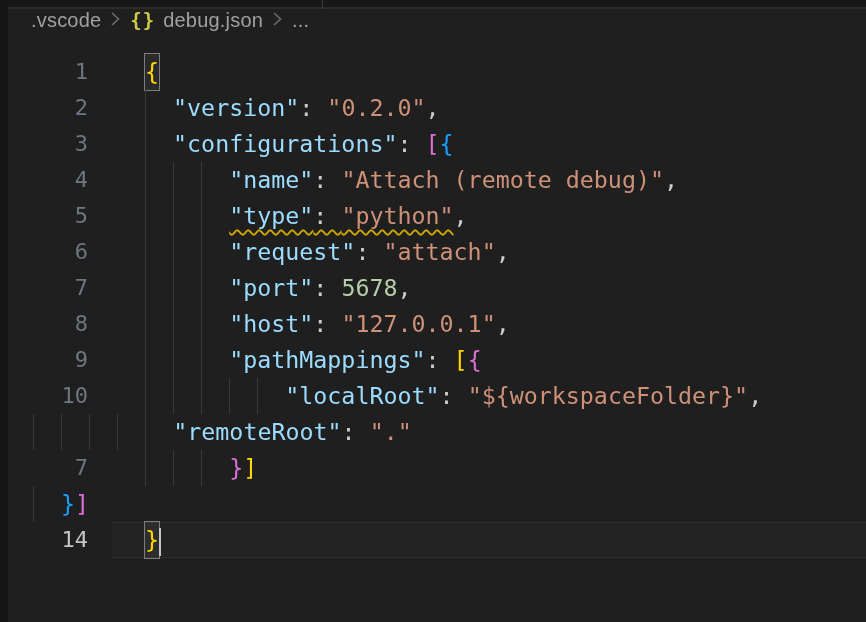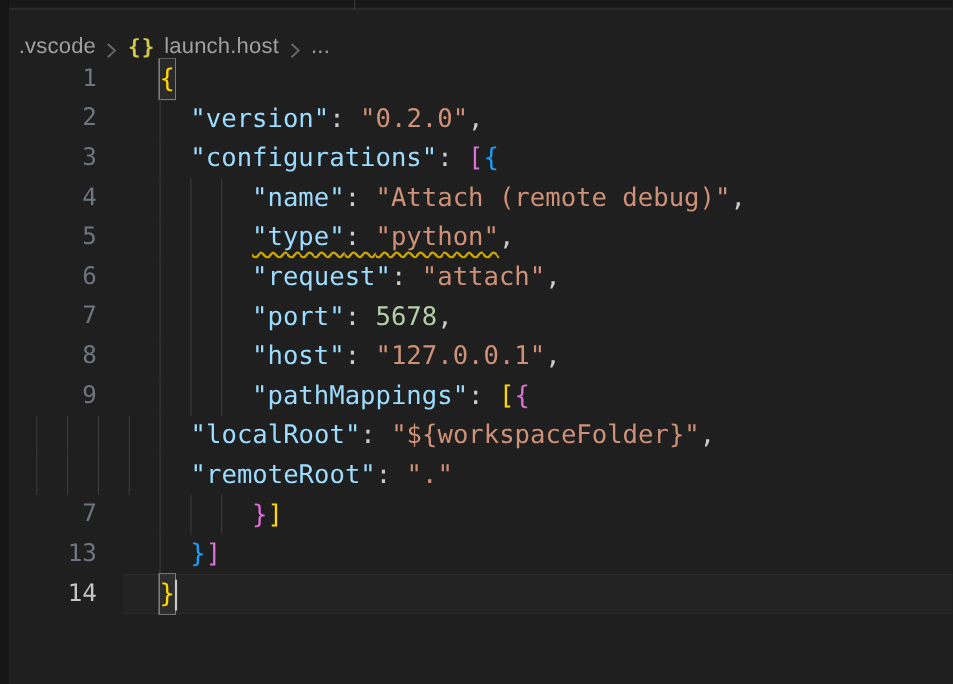--- a/index.html
+++ b/index.html
@@ -14,21 +14,21 @@
   }
   *{margin:0;padding:0;box-sizing:border-box;}
   html,body{width:866px;height:622px;overflow:hidden;}
   body{background:var(--bg);font-family:"Liberation Sans",sans-serif;position:relative;}
 
   .left-edge{position:absolute;left:0;top:0;width:8px;height:622px;background:var(--edge);z-index:9;}
 
   .tab-bar{height:9px;background:var(--tabbar);border-bottom:2px solid var(--tabbar-border);position:relative;}
   .tab-separator{position:absolute;left:322px;top:0;width:1px;height:9px;background:var(--tabsep);}
 
-  .breadcrumb{height:45px;display:flex;align-items:flex-end;padding-left:17px;background:var(--bg);}
+  .breadcrumb{height:45px;display:flex;align-items:flex-start;padding-left:31px;background:var(--bg);}
   .crumb{color:var(--crumb);font-size:20px;letter-spacing:.2px;white-space:pre;}
   .crumb-chevron{margin:2px 9px 0 9px;display:inline-flex;}
   .json-icon{color:var(--jsonicon);font-family:"DejaVu Sans Mono",monospace;font-size:19px;font-weight:700;margin-right:8px;letter-spacing:1px;}
 
   .code-area{position:relative;}
   .line{display:flex;height:36px;line-height:36px;font-family:"DejaVu Sans Mono",monospace;font-size:23.3px;}
   .gutter{width:112px;flex:0 0 112px;text-align:right;padding-right:24px;color:var(--gutter);font-size:22px;user-select:none;}
   .line.active .gutter{color:var(--gutter-active);padding-left:36px;}
   .content{position:relative;flex:1;white-space:pre;color:var(--punc);}
   .line.active .content{background:var(--curline);box-shadow:inset 0 1px 0 var(--curline-border), inset 0 -1px 0 var(--curline-border);}
@@ -52,21 +52,21 @@
 </div>
 
 <div class="breadcrumb">
   <span class="crumb">.vscode</span>
   <span class="crumb-chevron">
     <svg width="11" height="16" viewBox="0 0 11 16">
         <polyline points="2,2 8.5,8 2,14" fill="none" stroke="#6a6a6a" stroke-width="1.7"></polyline>
       </svg>
   </span>
   <span class="json-icon">{}</span>
-  <span class="crumb">launch.host</span>
+  <span class="crumb">debug.json</span>
   <span class="crumb-chevron">
     <svg width="11" height="16" viewBox="0 0 11 16">
         <polyline points="2,2 8.5,8 2,14" fill="none" stroke="#6a6a6a" stroke-width="1.7"></polyline>
       </svg>
   </span>
   <span class="crumb">...</span>
 </div>
 
 <div class="code-area" id="code">
     <div class="line">
@@ -99,30 +99,30 @@
     </div>
     <div class="line">
       <div class="gutter">8</div>
       <div class="content"><i class="guide" style="left: calc(var(--code-pad) + 0ch);"></i><i class="guide" style="left: calc(var(--code-pad) + 2ch);"></i><i class="guide" style="left: calc(var(--code-pad) + 4ch);"></i><span class="tk-ws">      </span><span class="tk-key">"host"</span><span class="tk-punc">: </span><span class="tk-str">"127.0.0.1"</span><span class="tk-punc">,</span></div>
     </div>
     <div class="line">
       <div class="gutter">9</div>
       <div class="content"><i class="guide" style="left: calc(var(--code-pad) + 0ch);"></i><i class="guide" style="left: calc(var(--code-pad) + 2ch);"></i><i class="guide" style="left: calc(var(--code-pad) + 4ch);"></i><span class="tk-ws">      </span><span class="tk-key">"pathMappings"</span><span class="tk-punc">: </span><span class="tk-b1">[</span><span class="tk-b2">{</span></div>
     </div>
     <div class="line">
+      <div class="gutter">10</div>
       <div class="content"><i class="guide" style="left: calc(var(--code-pad) + 0ch);"></i><i class="guide" style="left: calc(var(--code-pad) + 2ch);"></i><i class="guide" style="left: calc(var(--code-pad) + 4ch);"></i><i class="guide" style="left: calc(var(--code-pad) + 6ch);"></i><i class="guide" style="left: calc(var(--code-pad) + 8ch);"></i><span class="tk-ws">          </span><span class="tk-key">"localRoot"</span><span class="tk-punc">: </span><span class="tk-str">"${workspaceFolder}"</span><span class="tk-punc">,</span></div>
     </div>
     <div class="line">
       <div class="content"><i class="guide" style="left: calc(var(--code-pad) + 0ch);"></i><i class="guide" style="left: calc(var(--code-pad) + 2ch);"></i><i class="guide" style="left: calc(var(--code-pad) + 4ch);"></i><i class="guide" style="left: calc(var(--code-pad) + 6ch);"></i><i class="guide" style="left: calc(var(--code-pad) + 8ch);"></i><span class="tk-ws">          </span><span class="tk-key">"remoteRoot"</span><span class="tk-punc">: </span><span class="tk-str">"."</span></div>
     </div>
     <div class="line">
       <div class="gutter">7</div>
       <div class="content"><i class="guide" style="left: calc(var(--code-pad) + 0ch);"></i><i class="guide" style="left: calc(var(--code-pad) + 2ch);"></i><i class="guide" style="left: calc(var(--code-pad) + 4ch);"></i><span class="tk-ws">      </span><span class="tk-b2">}</span><span class="tk-b1">]</span></div>
     </div>
     <div class="line">
-      <div class="gutter">13</div>
       <div class="content"><i class="guide" style="left: calc(var(--code-pad) + 0ch);"></i><span class="tk-ws">  </span><span class="tk-b3">}</span><span class="tk-b2">]</span></div>
     </div>
     <div class="line active">
       <div class="gutter">14</div>
       <div class="content"><span class="tk-b1 box">}</span><span class="cursor"></span></div>
     </div>
   </div>
 
 </body></html>

